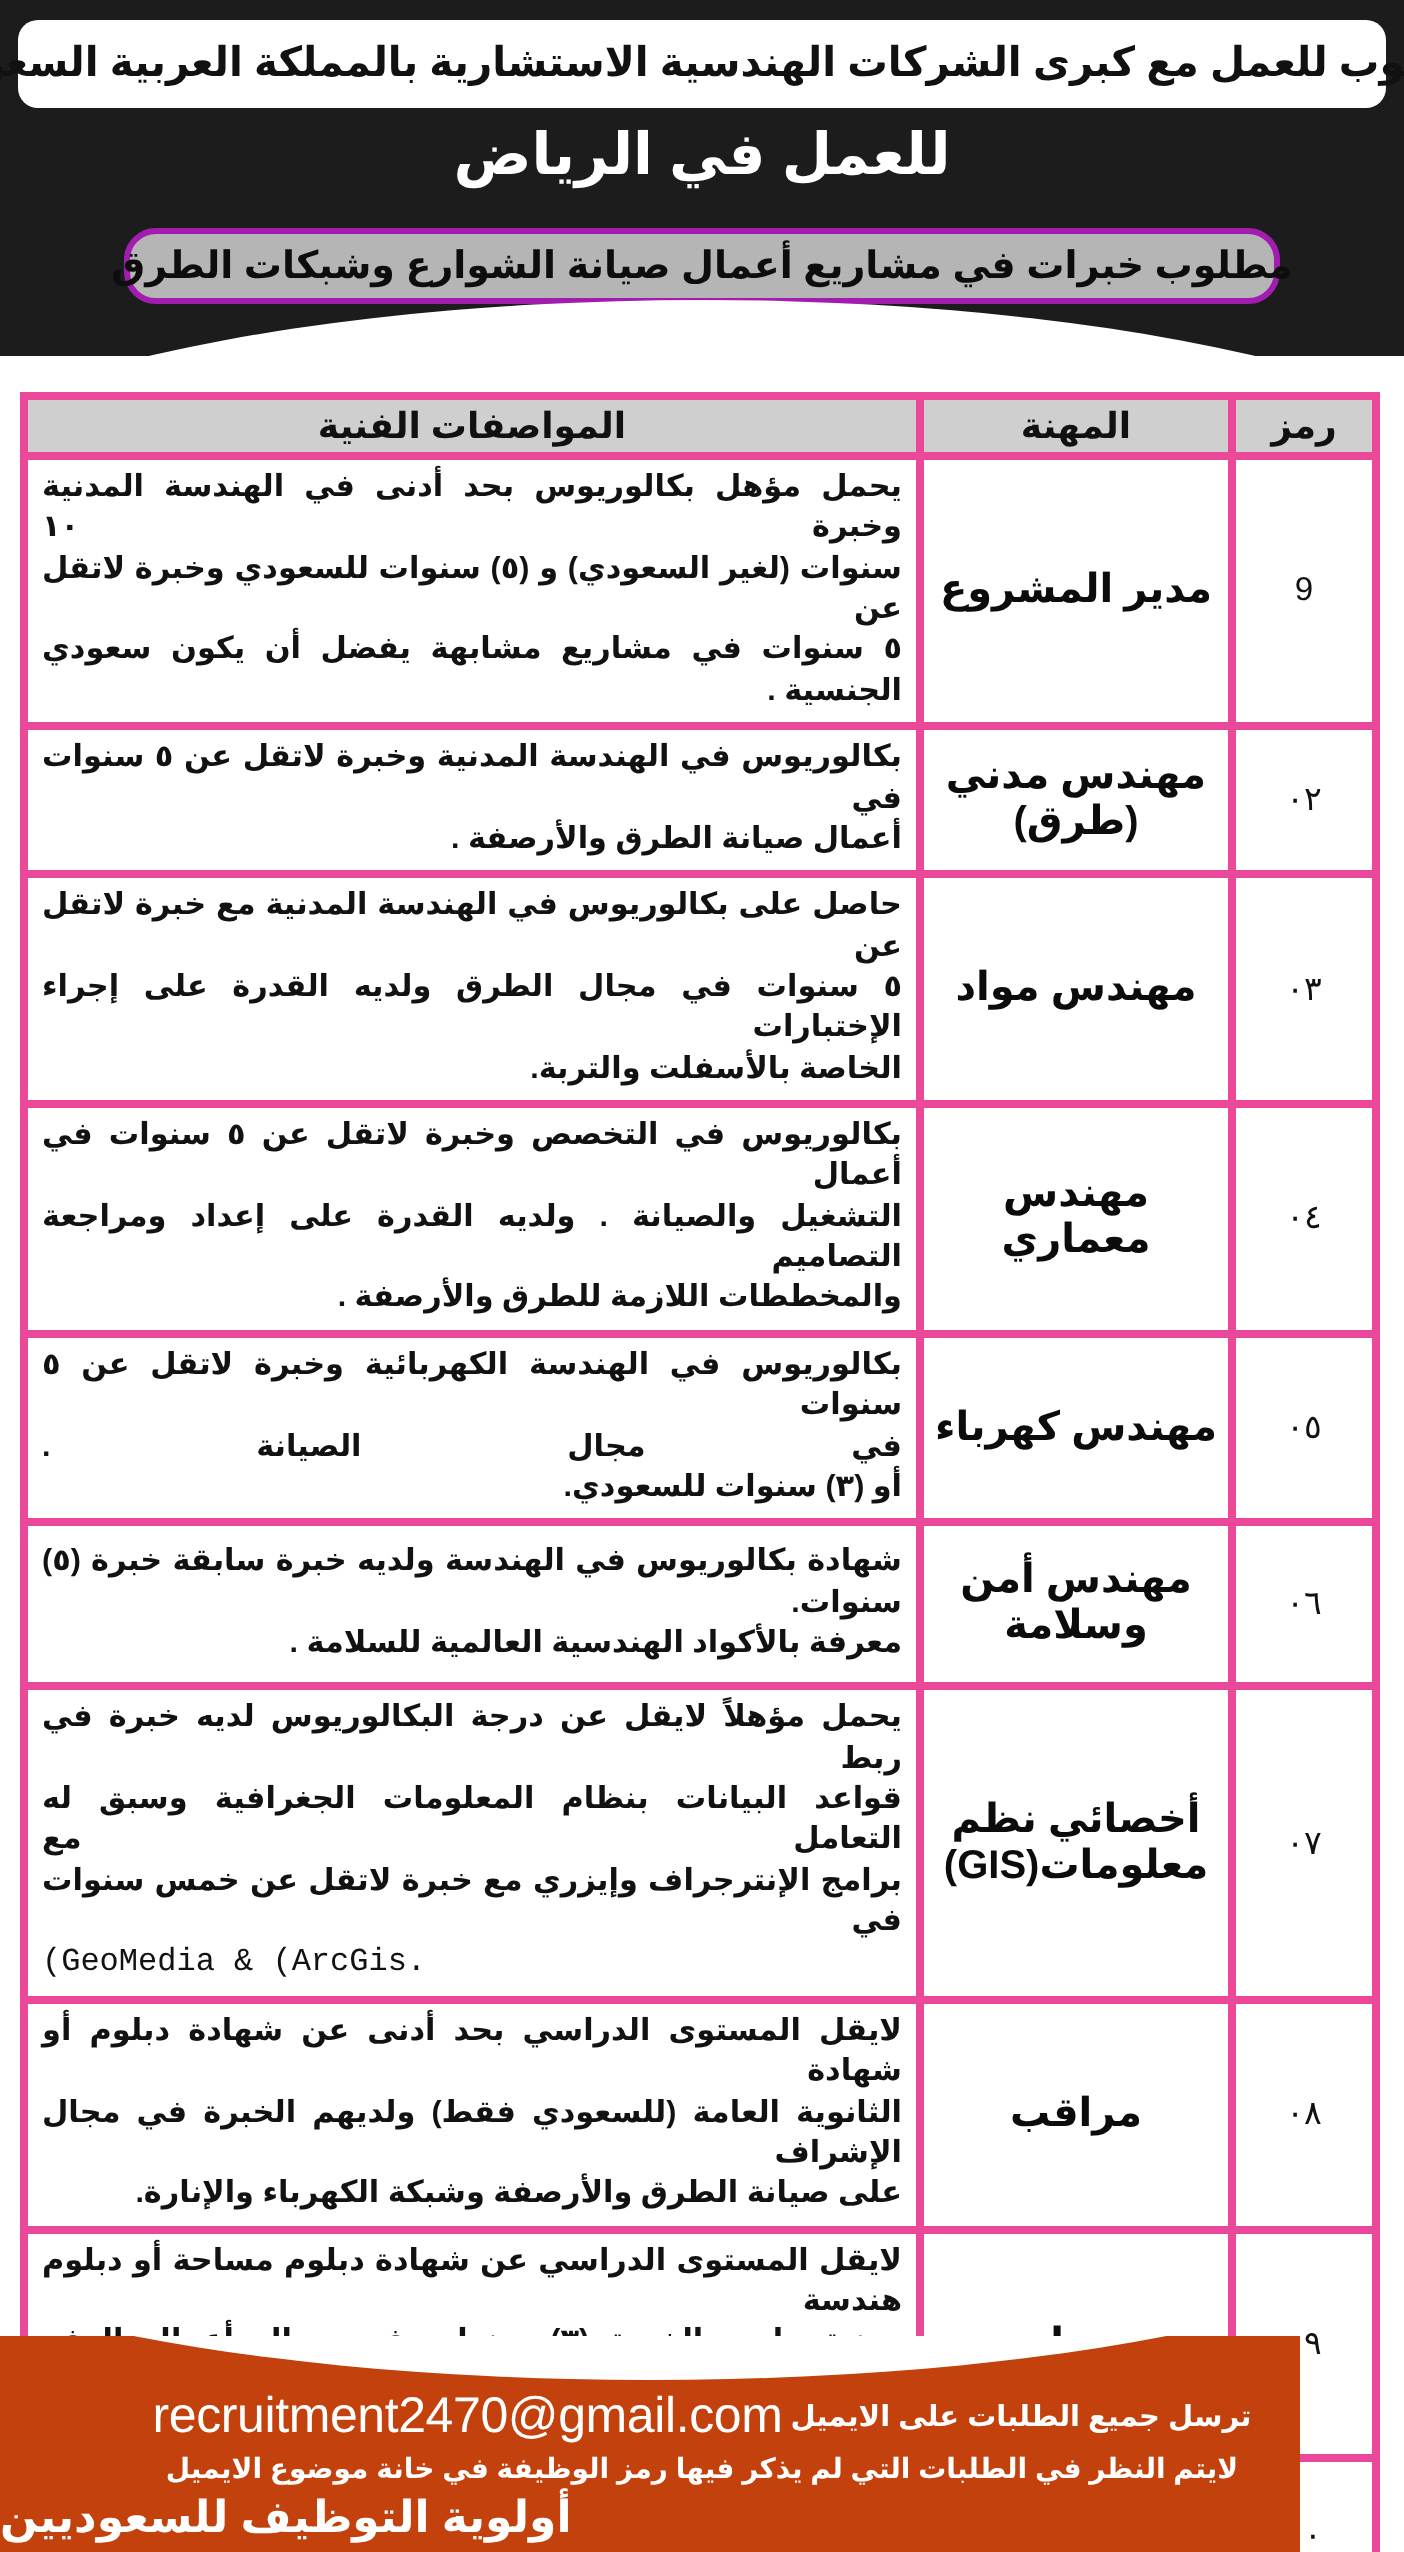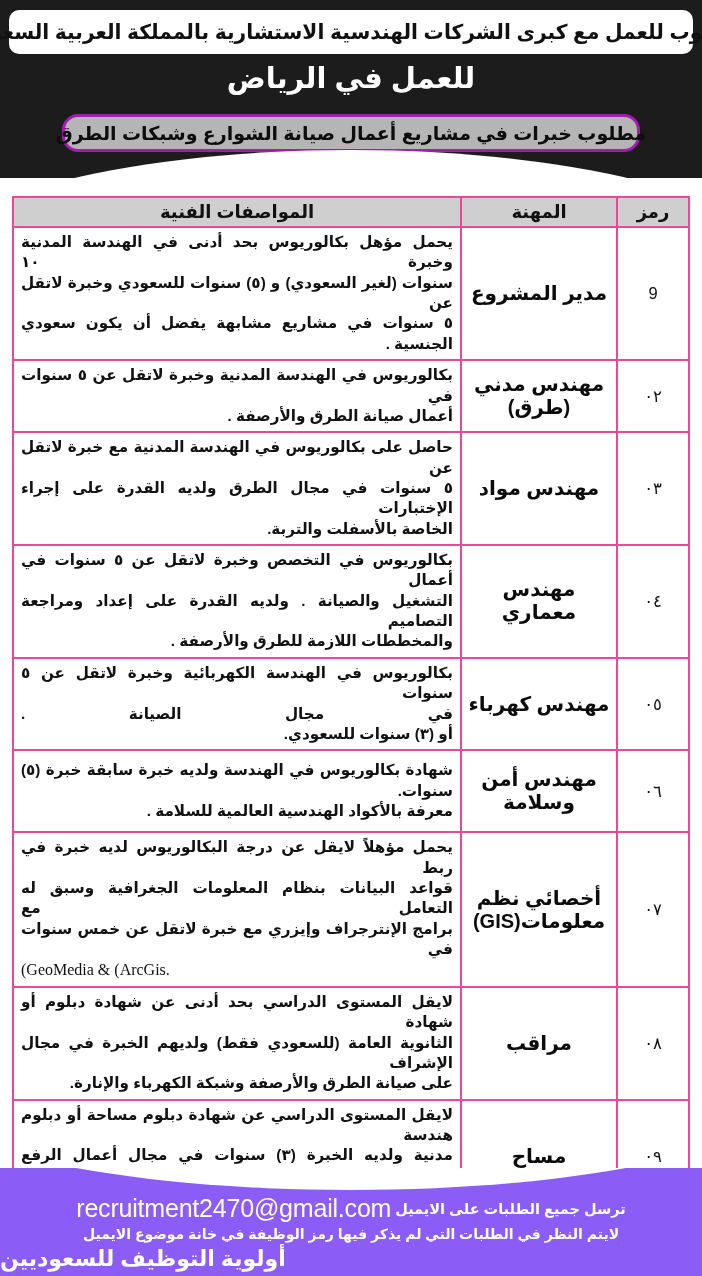--- a/index.html
+++ b/index.html
@@ -107,21 +107,21 @@
     width: 676px;
   }
   table.jobs {
     width: 676px;
     border-collapse: collapse;
     table-layout: fixed;
     border: 2px solid #4c4c4c;
   }
   table.jobs th,
   table.jobs td {
-    border: 2px solid #ec4899;
+    border: 4px solid #ec4899;
     vertical-align: middle;
     box-sizing: border-box;
   }
   thead th {
     background: #cfcfcf;
     height: 30px;
     color: #111;
     font-weight: bold;
     font-size: 18px;
     text-align: center;
@@ -160,33 +160,33 @@
     text-align: justify;
     text-align-last: justify;
   }
   td.spec .ln.last {
     text-align-last: right;
   }
   td.spec .ln.ltr-tail {
     direction: ltr;
     text-align: center;
     text-align-last: left;
-    font-family: Liberation Serif, serif;
+    font-family: Liberation Mono, monospace;
     font-weight: normal;
     font-size: 16px;
   }
 
   
   .footer-block {
     position: absolute;
     left: 0;
     bottom: 0;
-    width: 702px;
+    width: 650px;
     height: 108px;
-    background: #8b5cf6;
+    background: #c2410c;
     overflow: hidden;
   }
   .footer-block::before {
     
     content: "";
     position: absolute;
     left: -80px;
     right: -80px;
     top: -74px;
     height: 96px;

